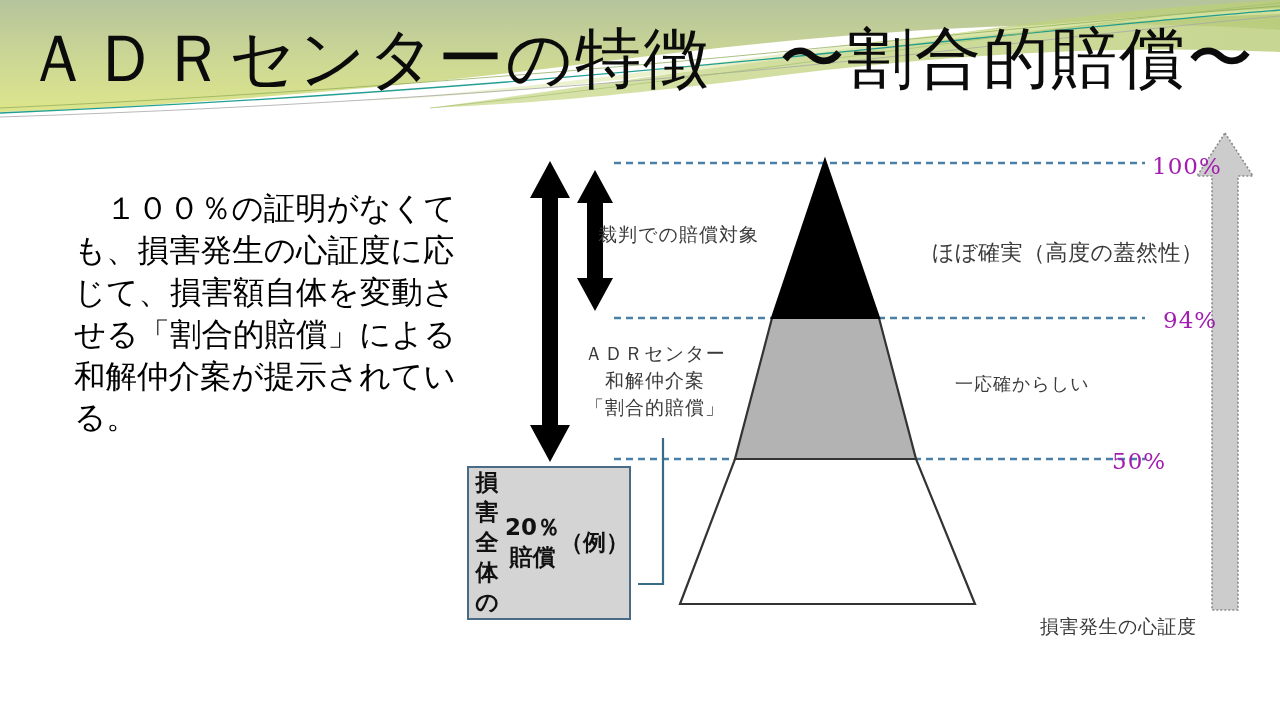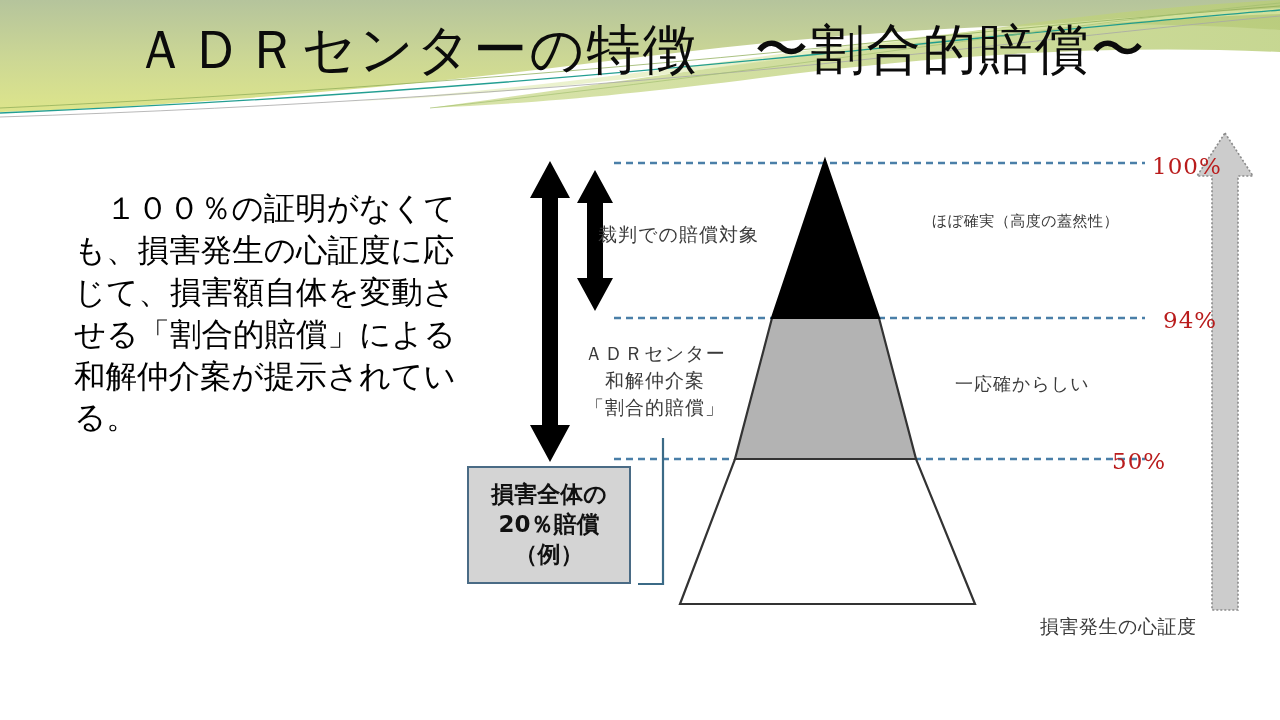--- a/index.html
+++ b/index.html
@@ -26,21 +26,21 @@
   }
   #banner svg { display: block; }
 
   #slide-title {
     position: absolute;
     left: 0;
     top: 14px;
     width: 1280px;
     text-align: center;
     font-family: "DejaVu Sans", "Liberation Sans", sans-serif;
-    font-size: 54px;
+    font-size: 66px;
     font-weight: 400;
     letter-spacing: 2px;
     color: #0b0b0b;
     white-space: nowrap;
     z-index: 5;
   }
 
   
   #body-text {
     position: absolute;
@@ -78,47 +78,47 @@
     left: 560px; top: 340px;
     font-size: 19px;
     line-height: 1.42;
     text-align: center;
     width: 190px;
     white-space: normal;
     letter-spacing: 1px;
   }
   #lbl-adr div { display: block; }
 
-  #lbl-almost     { left: 932px; top: 212px; font-size: 15px; letter-spacing: 0.5px; font-family: Liberation Serif, serif; }
+  #lbl-almost     { left: 932px; top: 238px; font-size: 22px; letter-spacing: 0.5px; font-family: Liberation Serif, serif; }
   #lbl-probable   { left: 955px; top: 372px; font-size: 18px; letter-spacing: 1px; }
   #lbl-conviction { left: 1040px; top: 578px; font-size: 19px; letter-spacing: 0.5px; margin-top: 36px; }
 
   .pct {
     position: absolute;
     font-family: "DejaVu Serif", "Liberation Serif", serif;
     font-size: 23px;
-    color: #b91c1c;
+    color: #a21caf;
     letter-spacing: 1px;
   }
   #pct-100 { left: 1152px; top: 153px; }
   #pct-80  { left: 1163px; top: 307px; }
   #pct-50  { left: 1112px; top: 448px; }
 
   
   #callout {
     position: absolute;
     left: 467px;
     top: 466px;
     width: 164px;
-    height: 118px;
+    height: 154px;
     background: #d4d4d4;
     border: 2px solid #4a6b85;
     box-sizing: border-box;
     display: flex;
-    flex-direction: column;
+    flex-direction: row;
     align-items: center;
     justify-content: center;
     font-family: "DejaVu Sans", "Liberation Sans", sans-serif;
     font-size: 23px;
     font-weight: 700;
     color: #111111;
     line-height: 1.3;
     text-align: center;
   }
   #callout div { display: block; }

